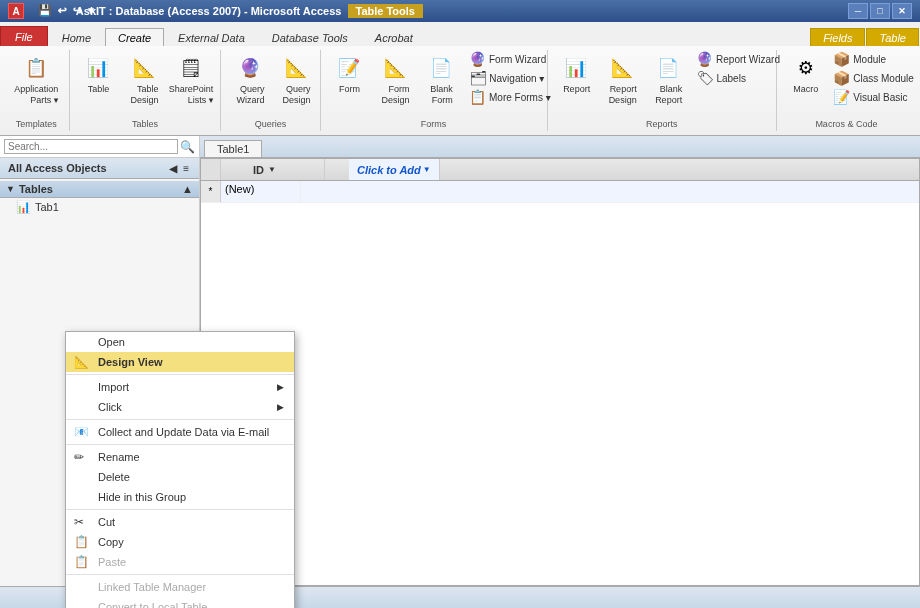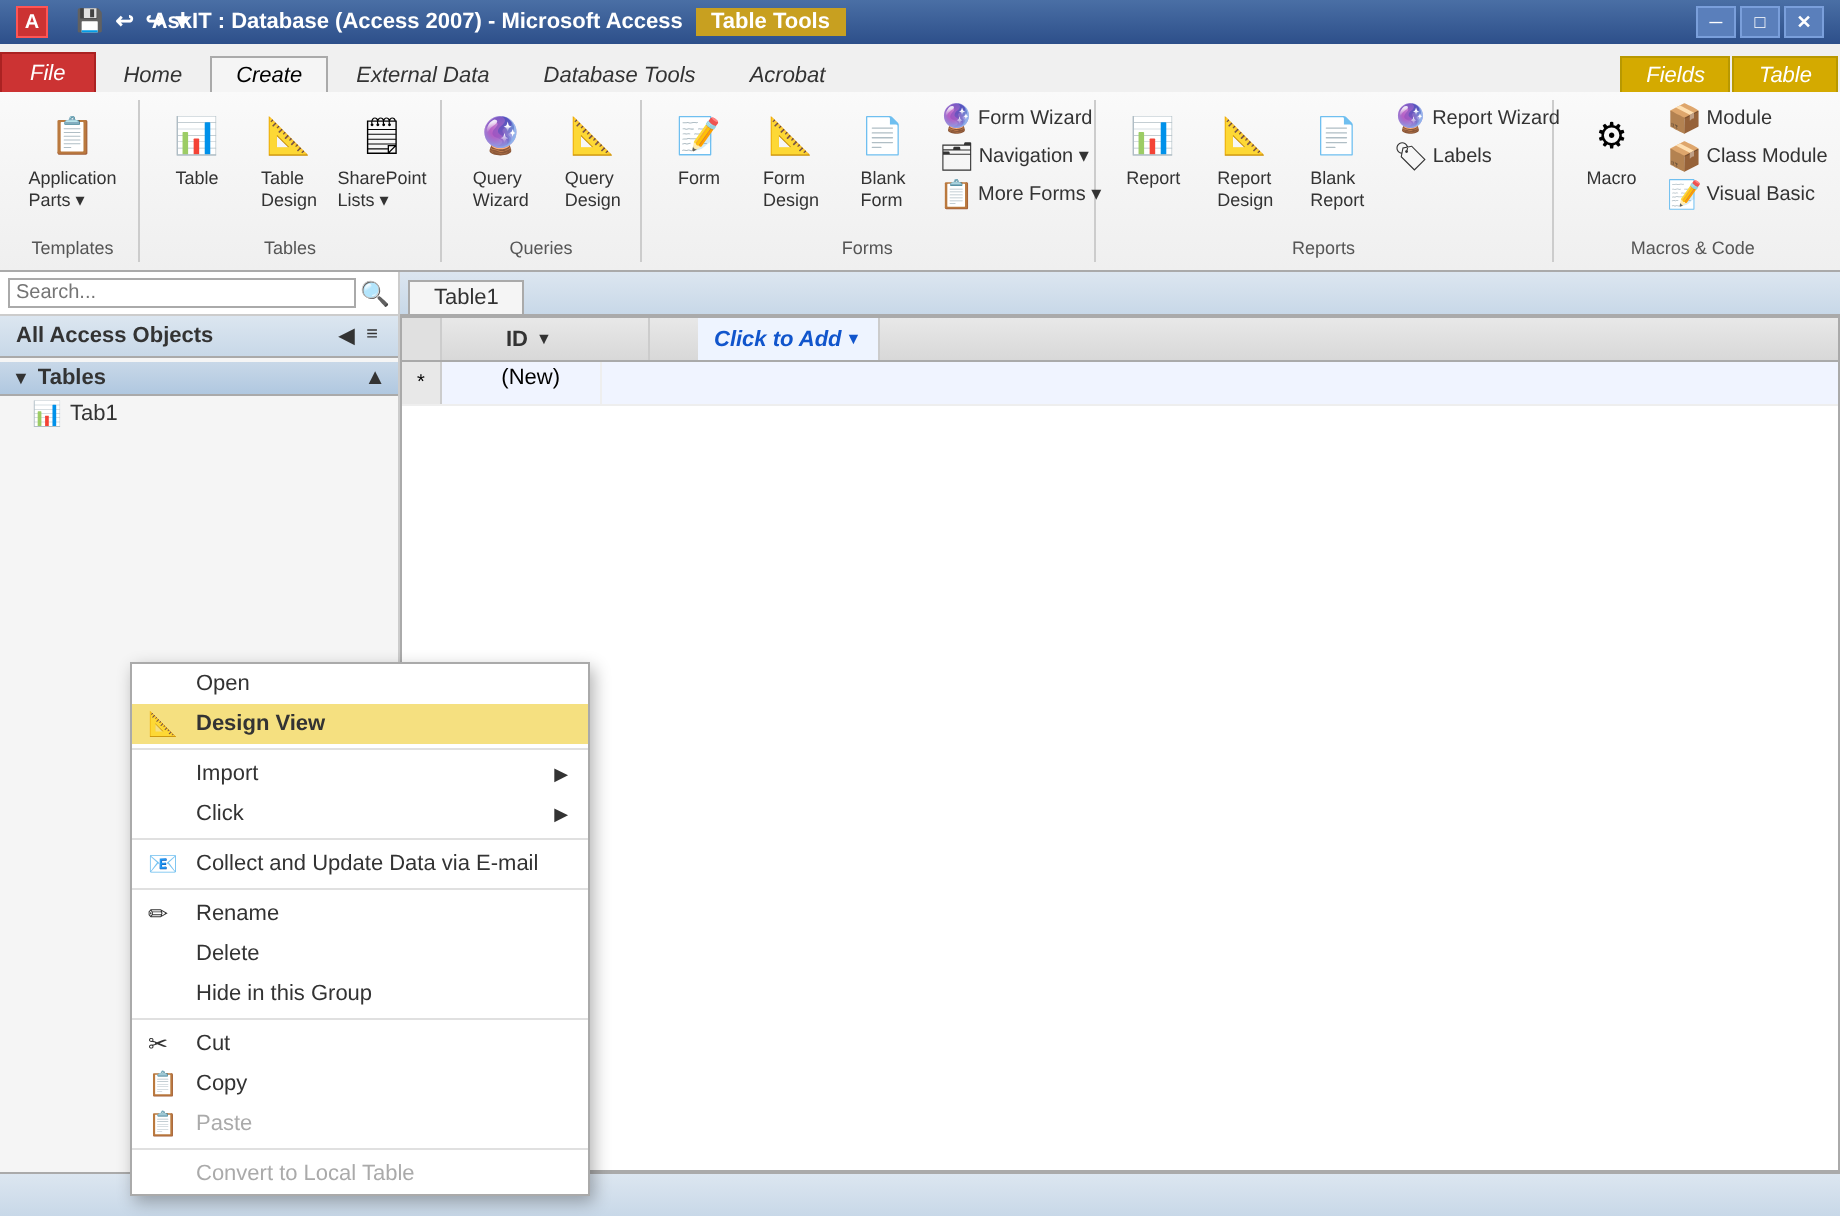--- a/index.html
+++ b/index.html
@@ -94,21 +94,21 @@
       padding: 2px 4px;
       min-width: 42px;
     }
     .ribbon-icon {
       width: 32px; height: 32px;
       display: flex; align-items: center; justify-content: center;
       font-size: 18px;
     }
     .ribbon-btn-label {
       font-size: 9px;
-      text-align: left;
+      text-align: right;
       color: #333;
       line-height: 1.2;
       max-width: 50px;
     }
 
     .ribbon-small-btn {
       display: flex;
       align-items: center;
       gap: 2px;
       cursor: pointer;
@@ -275,23 +275,22 @@
     .table-row .row-num {
       width: 20px;
       background: #e8e8e8;
       border-right: 1px solid #ccc;
       display: flex; align-items: center; justify-content: center;
       font-size: 10px;
     }
     .table-cell {
       min-width: 80px;
       border-right: 1px solid #eee;
-      padding: 2px 20px;
-      font-size: 11px;
-      text-align: right;
+      padding: 2px 4px;
+      font-size: 11px;
     }
     .new-row { background: #f0f4ff; }
 
     
     #context-menu {
       position: absolute;
       left: 65px;
       top: 195px;
       width: 230px;
       background: white;
@@ -615,20 +614,24 @@
       <span class="ctx-icon">📋</span>
       <span>Copy</span>
     </div>
     <div class="ctx-item disabled">
       <span class="ctx-icon">📋</span>
       <span>Paste</span>
     </div>
     <div class="ctx-separator"></div>
     <div class="ctx-item disabled">
       <span class="ctx-icon"></span>
+      <span>Linked Table Manager</span>
+    </div>
+    <div class="ctx-item disabled">
+      <span class="ctx-icon"></span>
       <span>Convert to Local Table</span>
     </div>
 
   </div>
 
 </div>
 
 <div id="status-bar">
   <span></span>
 </div>

